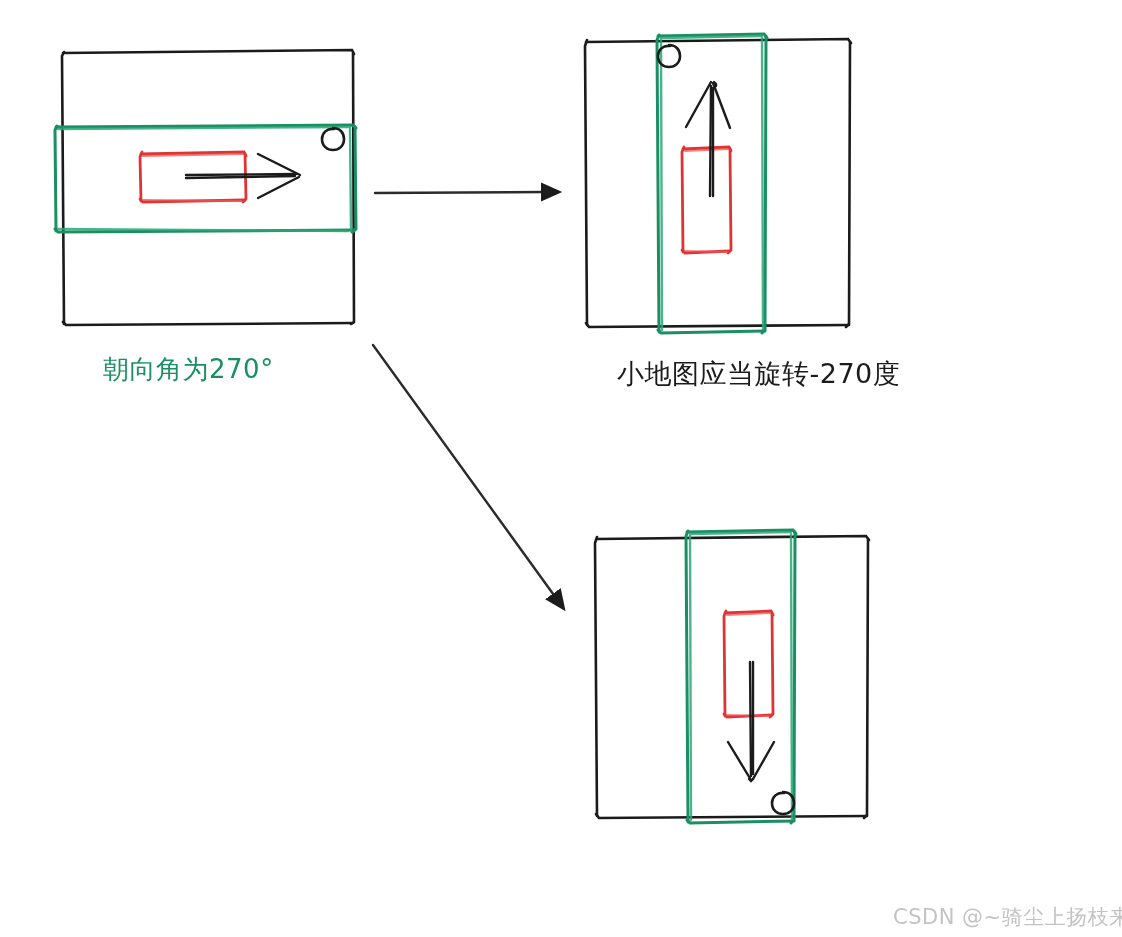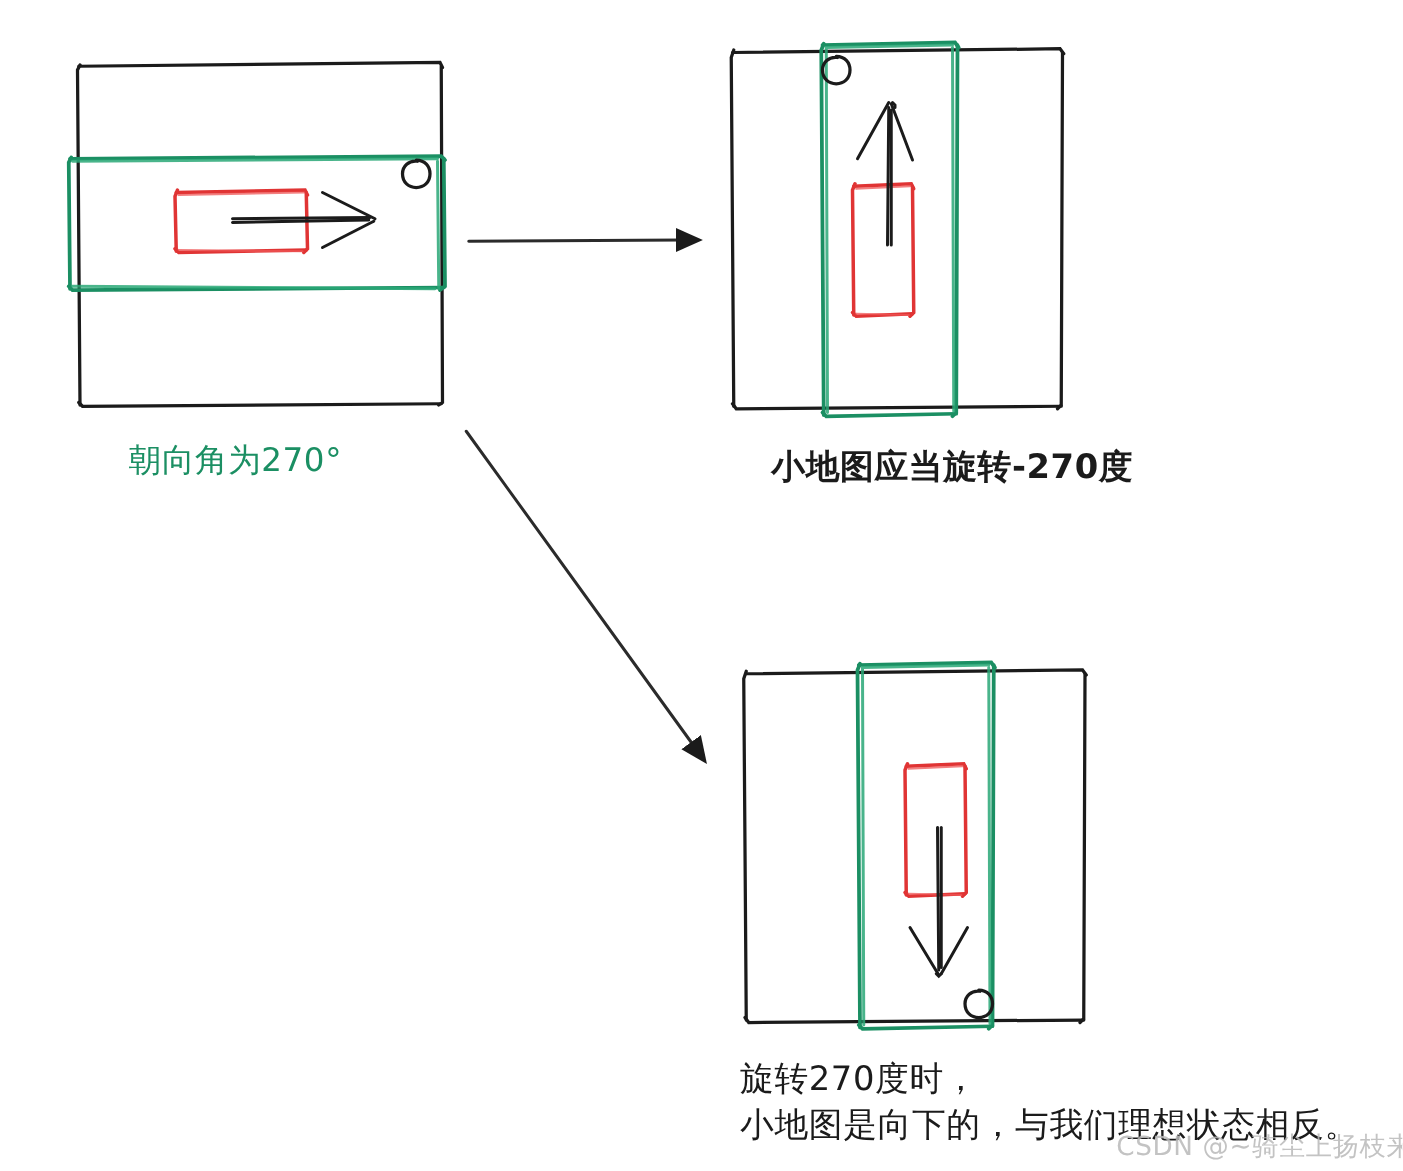--- a/index.html
+++ b/index.html
@@ -41,21 +41,20 @@
     font-size: 27px;
     font-weight: 400;
   }
   #label-heading {
     left: 103px;
     top: 352px;
   }
   #label-panel2 {
     left: 617px;
     top: 355px;
-    font-weight: bold;
   }
   #label-panel3 {
     left: 592px;
     top: 845px;
   }
   .watermark {
     position: absolute;
     left: 893px;
     top: 903px;
     font-size: 21px;
@@ -211,17 +210,16 @@
         <path d="M774,742 L753,779"></path>
         <path d="M749,779 L751,781 L753,779"></path>
       </g>
     </g>
   </svg>
 
   <div class="label label-green" id="label-heading">朝向角为270°</div>
 
   <div class="label label-dark" id="label-panel2"><span>小地图应当旋转-270度</span><br></div>
 
-  <div class="label label-dark" id="label-panel3"><span>旋转270度时，</span><br><span>小地图是向下的，与我们理想状态相反。</span></div>
 
   <div class="watermark">CSDN @~骑尘上扬枝来</div>
 
 </div>
 
 </body></html>

